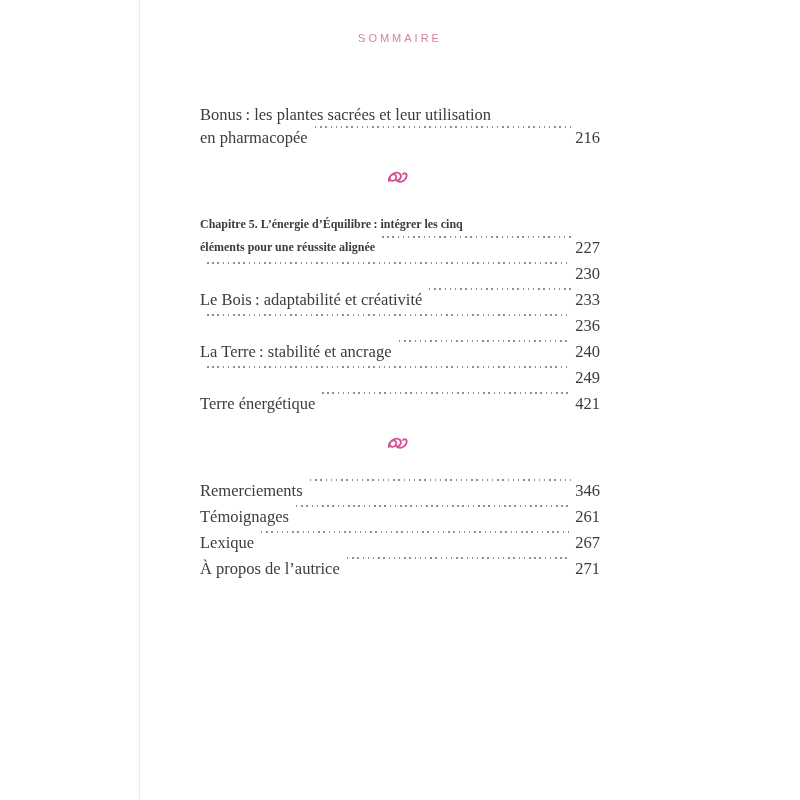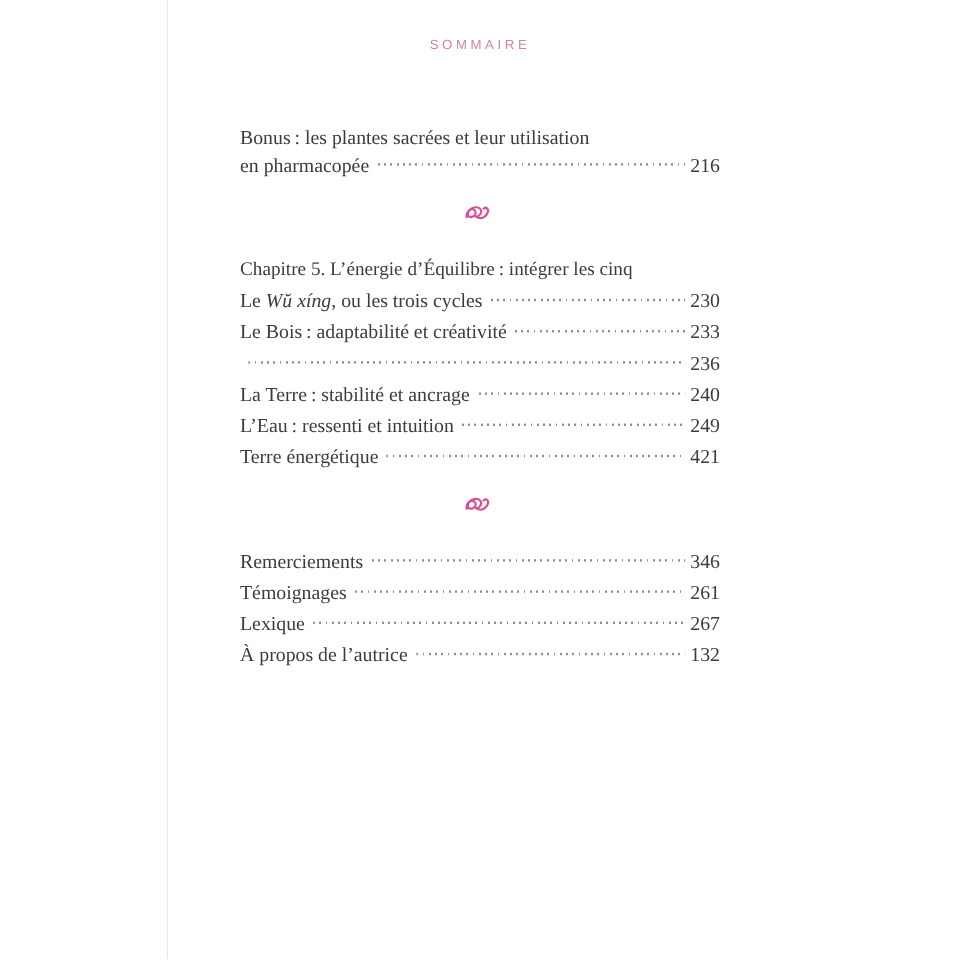--- a/index.html
+++ b/index.html
@@ -33,22 +33,22 @@
     text-align: center;
     margin-bottom: 59px;
   }
   .toc-entry { margin-bottom: 3px; }
   .toc-line, .toc-row {
     font-size: 16.5px;
     line-height: 23px;
     white-space: nowrap;
   }
   .toc-entry.bold .toc-line,
-  .toc-entry.bold .toc-title { font-weight: normal; font-size: 16px; }
-  .toc-row { display: flex; align-items: center; }
+  .toc-entry.bold .toc-title { font-weight: bold; font-size: 12px; }
+  .toc-row { display: flex; align-items: flex-start; }
   .toc-title { flex: 0 0 auto; }
   .italic { font-style: italic; }
   .leader {
     flex: 1 1 auto;
     min-width: 14px;
     height: 2px;
     margin: 0 4px 1px 7px;
     background: repeating-linear-gradient(90deg,
       var(--leader) 0 1.5px, transparent 1.5px 5.2px);
   }
@@ -78,24 +78,28 @@
           </div>
         </div>
         <div class="ornament">
   <svg width="26" height="16" viewBox="0 0 26 16" aria-hidden="true">
     <path d="M2 12 C1 7 7 3 9 7 C11 11 4 14 3 10 C2 5 10 2 13 5 C16 8 11 13 9 11 C12 14 17 13 19 9 C21 5 18 3 16 5" fill="none" stroke="var(--ornament-pink)" stroke-width="1.8" stroke-linecap="round" stroke-linejoin="round"></path>
   </svg>
 </div>
         <div class="toc-section">
           <div class="toc-entry bold">
             <div class="toc-line">Chapitre 5. L’énergie d’Équilibre : intégrer les cinq</div>
+            <div class="toc-row">
+              <span class="toc-title"><span>éléments pour une réussite alignée</span></span>
+              <span class="leader"></span>
+              <span class="toc-page">227</span>
+            </div>
           </div>
           <div class="toc-entry">
             <div class="toc-row">
-              <span class="toc-title"><span>Le </span><span class="italic">Wŭ xíng</span><span>, ou les trois cycles</span></span>
               <span class="leader"></span>
               <span class="toc-page">230</span>
             </div>
           </div>
           <div class="toc-entry">
             <div class="toc-row">
               <span class="toc-title"><span>Le Bois : adaptabilité et créativité</span></span>
               <span class="leader"></span>
               <span class="toc-page">233</span>
             </div>
@@ -108,21 +112,20 @@
           </div>
           <div class="toc-entry">
             <div class="toc-row">
               <span class="toc-title"><span>La Terre : stabilité et ancrage</span></span>
               <span class="leader"></span>
               <span class="toc-page">240</span>
             </div>
           </div>
           <div class="toc-entry">
             <div class="toc-row">
-              <span class="toc-title"><span>L’Eau : ressenti et intuition</span></span>
               <span class="leader"></span>
               <span class="toc-page">249</span>
             </div>
           </div>
           <div class="toc-entry">
             <div class="toc-row">
               <span class="toc-title"><span>Terre énergétique</span></span>
               <span class="leader"></span>
               <span class="toc-page">421</span>
             </div>
@@ -152,19 +155,19 @@
             <div class="toc-row">
               <span class="toc-title"><span>Lexique</span></span>
               <span class="leader"></span>
               <span class="toc-page">267</span>
             </div>
           </div>
           <div class="toc-entry">
             <div class="toc-row">
               <span class="toc-title"><span>À propos de l’autrice</span></span>
               <span class="leader"></span>
-              <span class="toc-page">132</span>
+              <span class="toc-page">271</span>
             </div>
           </div>
         </div>
       </div>
   </div>
 </div>
 
 </body></html>

